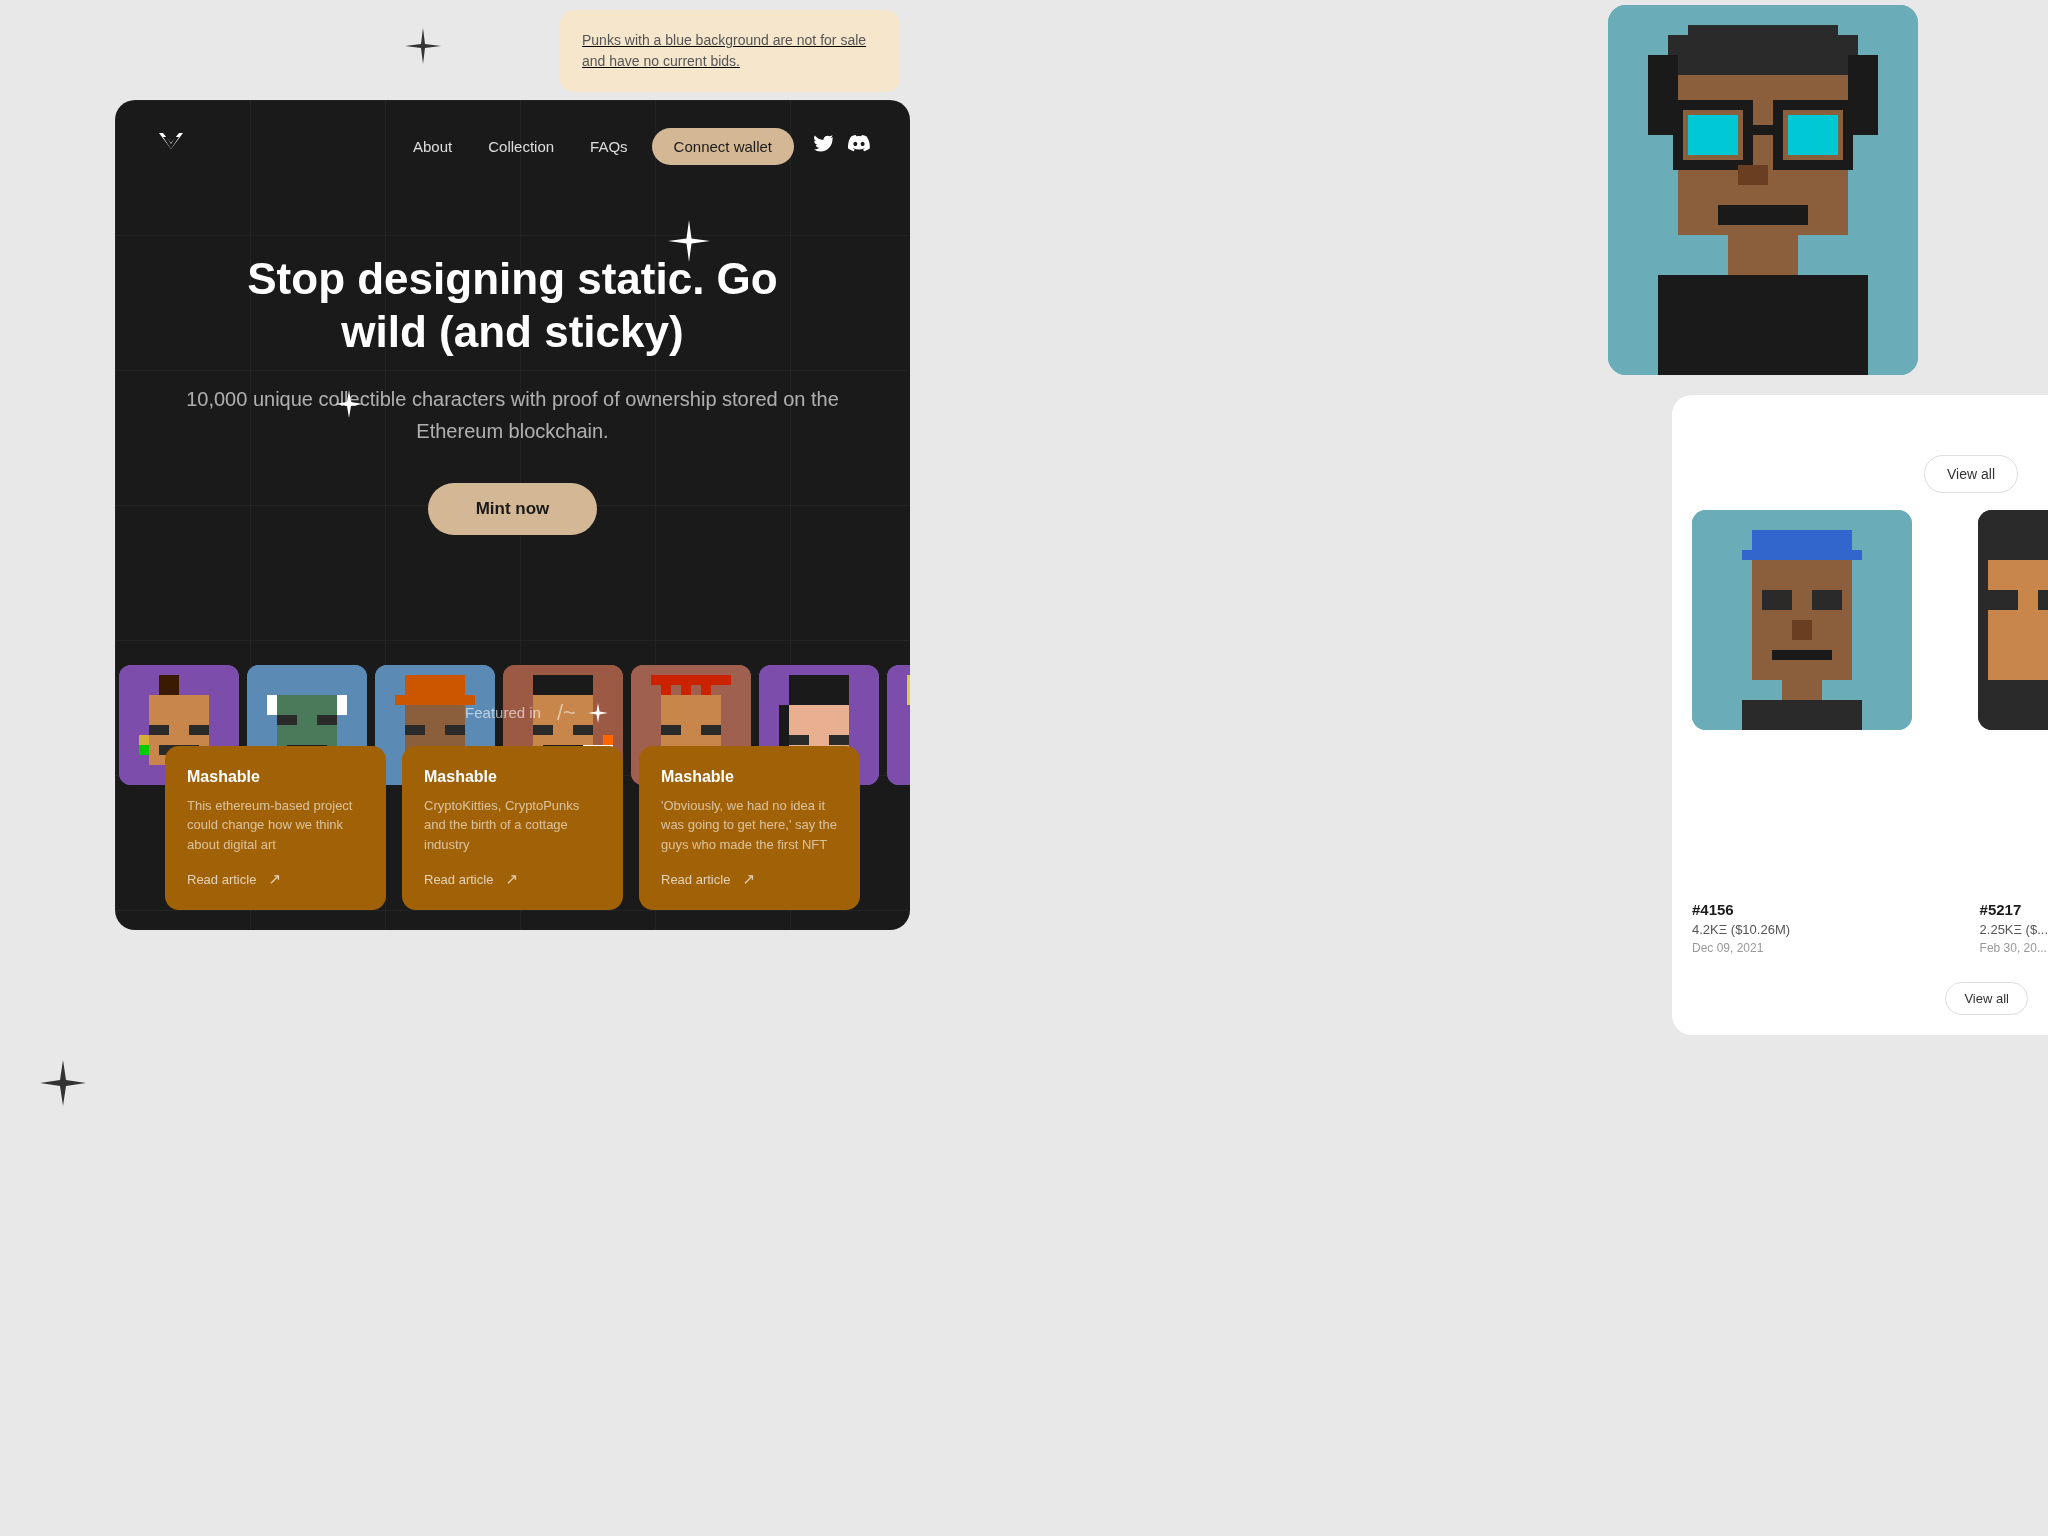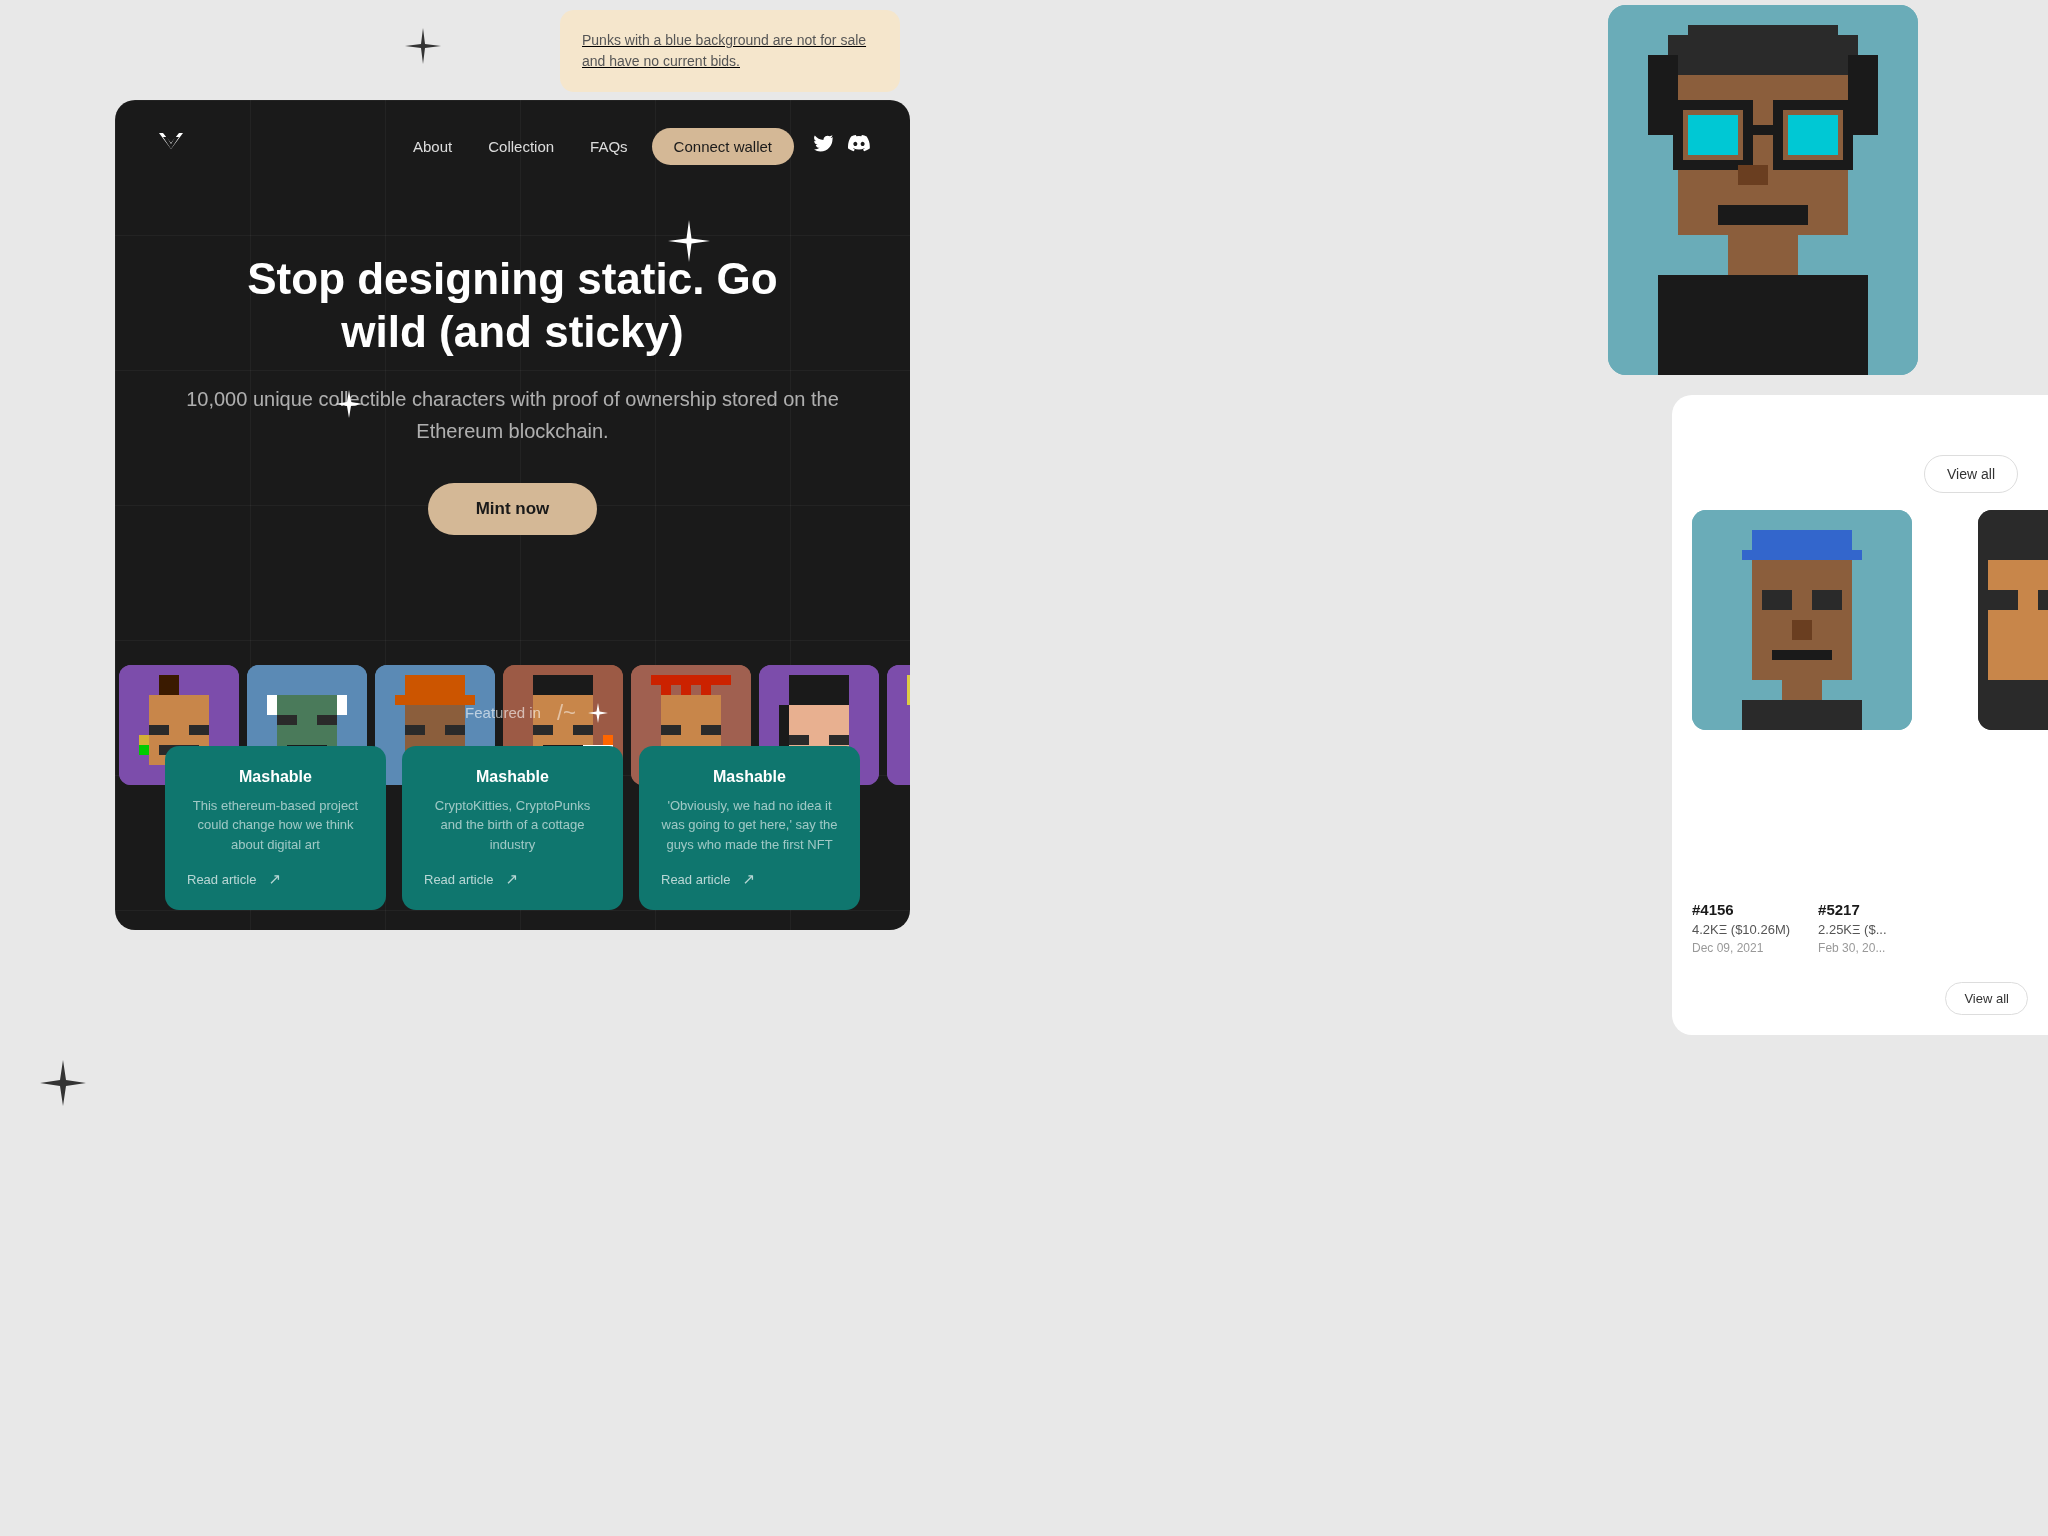--- a/index.html
+++ b/index.html
@@ -171,24 +171,23 @@
       gap: 8px;
       padding-left: 48px;
     }
     .featured-cards {
       display: flex;
       gap: 16px;
       padding: 0 50px;
     }
     .article-card {
       flex: 1;
-      background: #0f766e;
+      background: #a16207;
       border-radius: 14px;
       padding: 22px;
-      text-align: center;
     }
     .article-source {
       color: white;
       font-size: 16px;
       font-weight: 700;
       margin-bottom: 10px;
     }
     .article-text {
       color: rgba(255,255,255,0.6);
       font-size: 13px;
@@ -286,21 +285,22 @@
       overflow: hidden;
     }
 
     
     .nft-info {
       position: absolute;
       bottom: 80px;
       left: 20px;
       right: 0;
       display: flex;
-      gap: 28px;
+      gap: 40px;
+      justify-content: space-between;
     }
     .nft-info-item {}
     .nft-id {
       color: #1a1a1a;
       font-size: 15px;
       font-weight: 700;
       margin-bottom: 4px;
     }
     .nft-price {
       color: #555;

